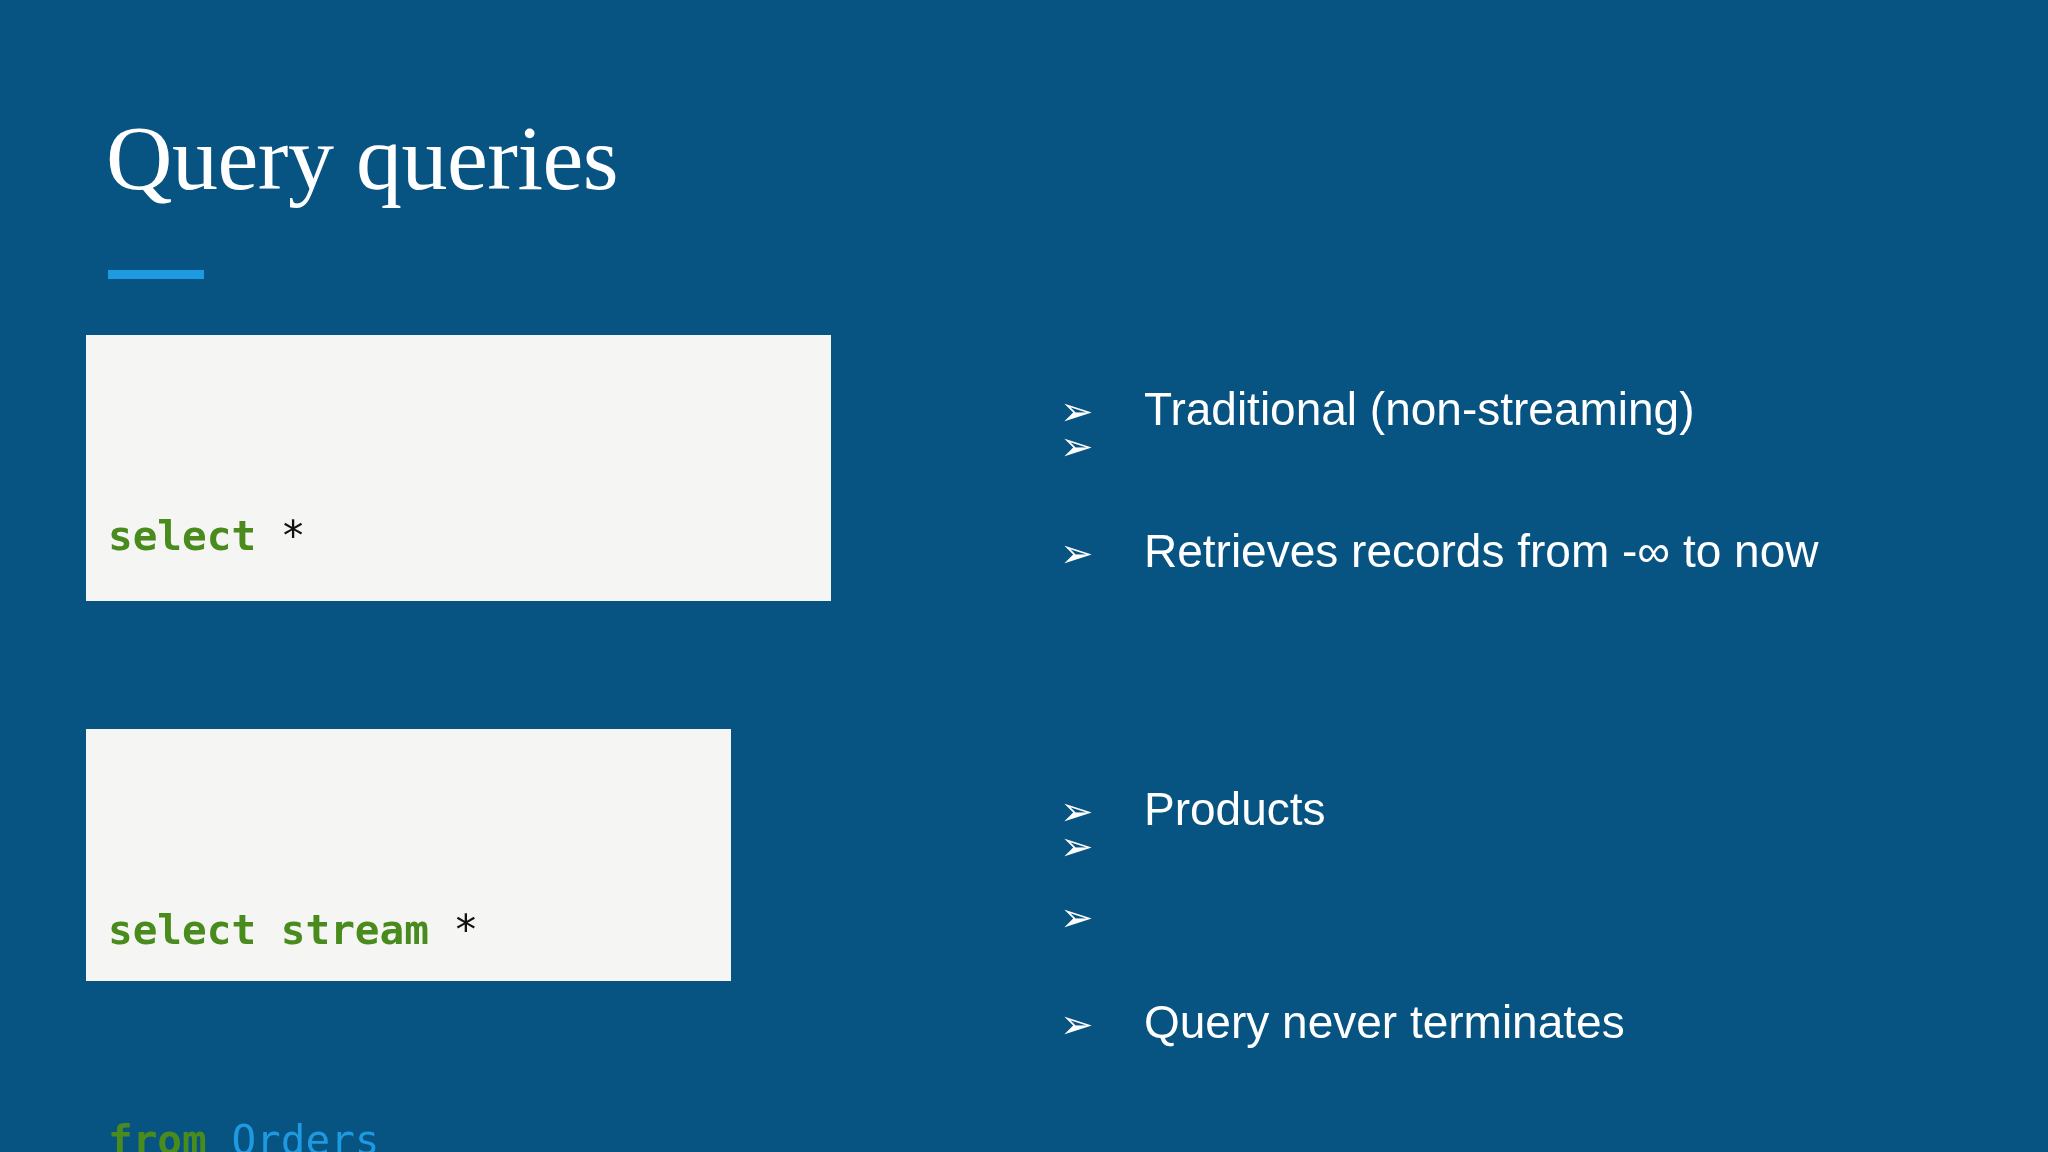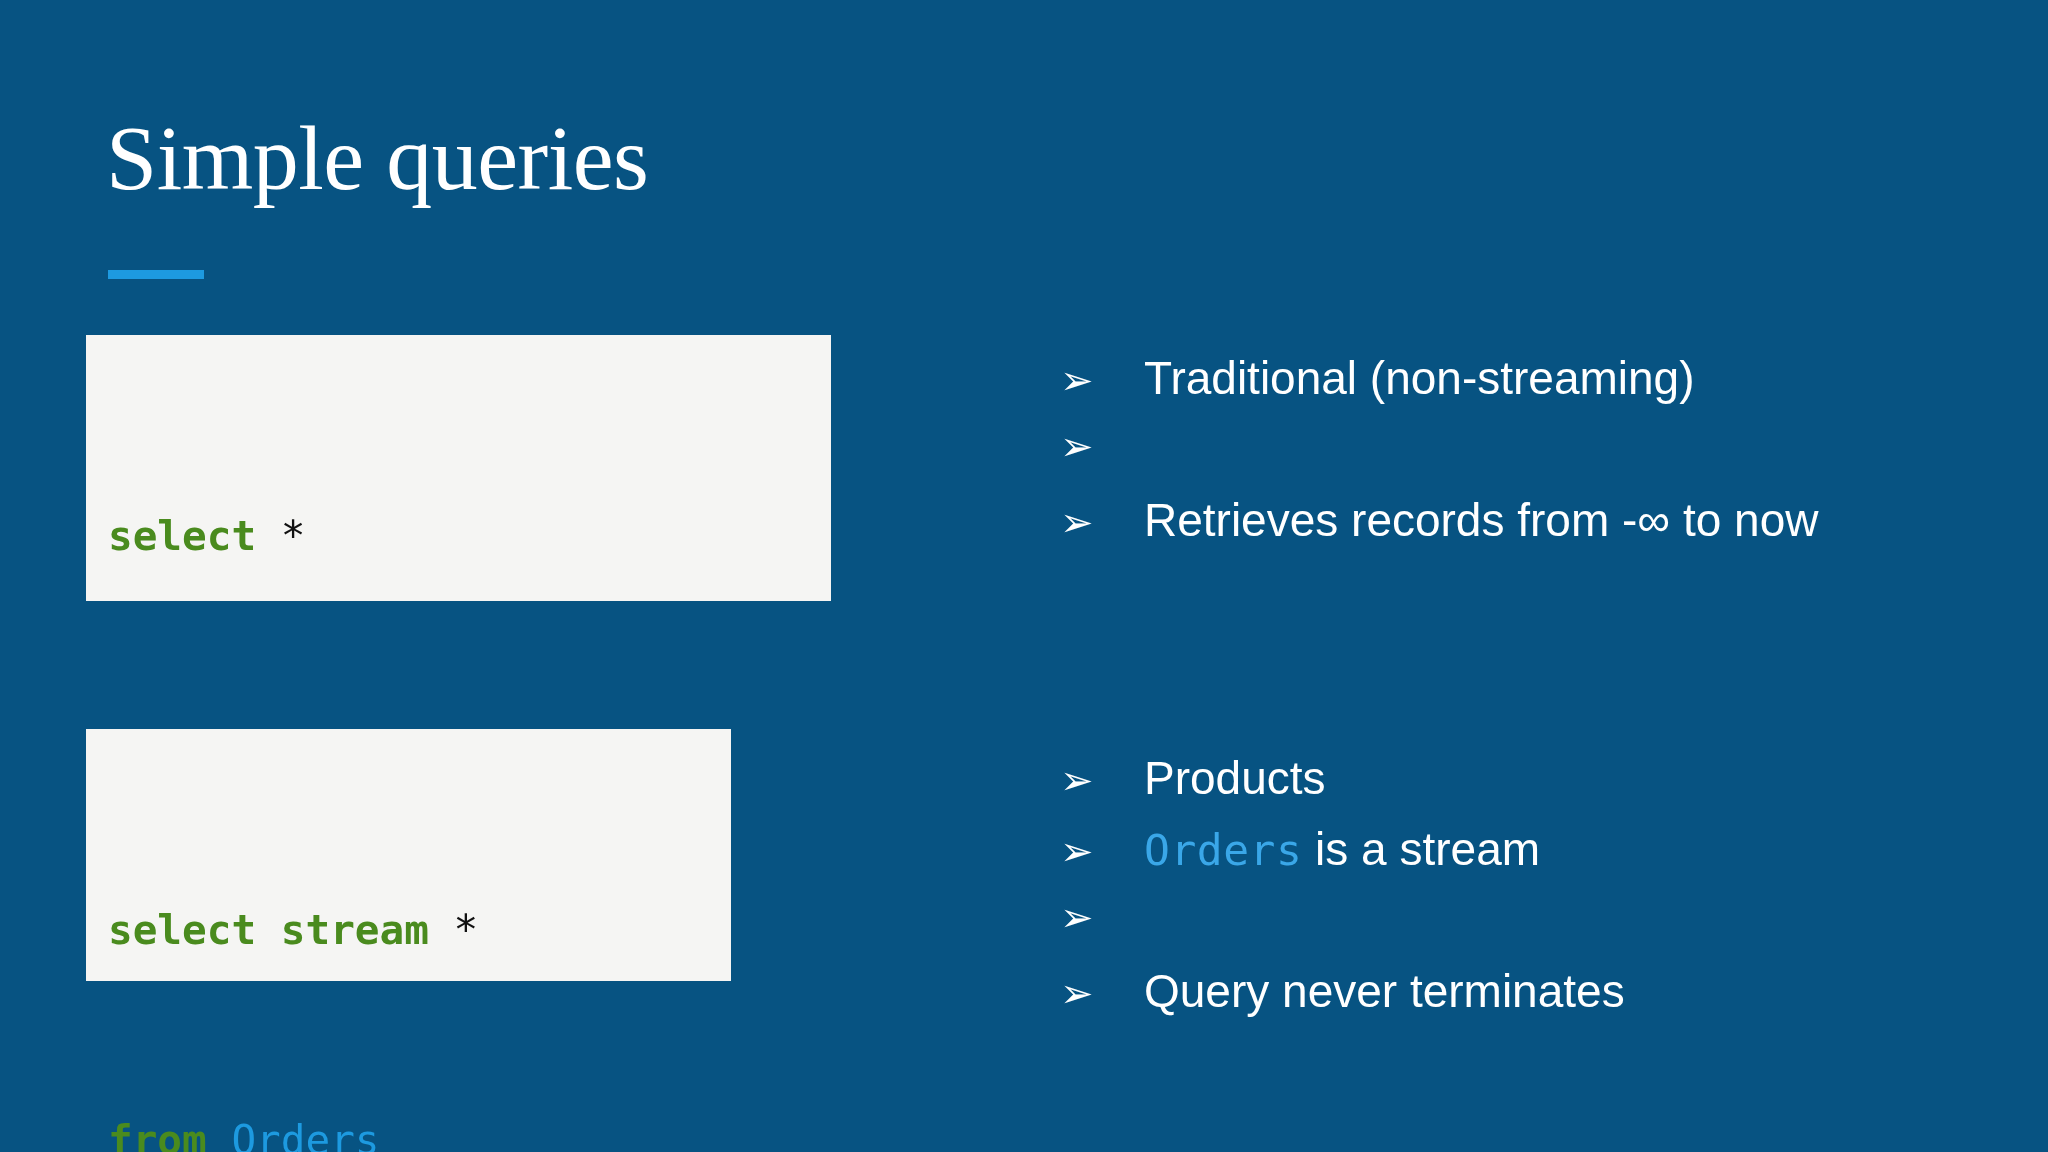--- a/index.html
+++ b/index.html
@@ -106,34 +106,35 @@
     width: 84px;
     font-size: 40px;
     color: #ffffff;
     line-height: 1;
   }
   .bullet-text {
     font-size: 46px;
     line-height: 1;
     color: #ffffff;
     white-space: nowrap;
+    margin-top: 31px;
   }
   .bullet-text .mono {
     font-family: "DejaVu Sans Mono", "Liberation Mono", monospace;
     color: #3aa7e8;
     font-size: 43px;
     letter-spacing: 0.5px;
   }
 </style>
 </head>
 <body>
 
 <div class="slide">
 
-  <div class="title">Simple queries</div>
+  <div class="title">Query queries</div>
   <div class="accent-bar"></div>
 
   <div class="code-block" id="code-block-1">
     <span class="code-line"><span class="kw">select</span><span class="star"> </span><span class="star">*</span></span>
     <span class="code-line"><span class="kw">from</span><span> </span><span class="ident">Products</span></span>
     <span class="code-line"><span class="kw">where</span><span> </span><span class="ident">unitPrice</span><span> </span><span class="op">&lt;</span><span> </span><span class="num">20</span></span>
   </div>
 
   <div class="code-block" id="code-block-2">
     <span class="code-line"><span class="kw">select stream</span><span> </span><span class="star">*</span></span>
@@ -155,21 +156,20 @@
     </div>
   </div>
 
   <div class="bullets" id="bullets-2">
     <div class="bullet-row">
       <span class="bullet-marker">➢</span>
       <span class="bullet-text"><span class="mono"></span><span>Products</span></span>
     </div>
     <div class="bullet-row">
       <span class="bullet-marker">➢</span>
-      <span class="bullet-text"><span class="mono">Orders</span><span> is a stream</span></span>
     </div>
     <div class="bullet-row">
       <span class="bullet-marker">➢</span>
     </div>
     <div class="bullet-row">
       <span class="bullet-marker">➢</span>
       <span class="bullet-text"><span class="mono"></span><span>Query never terminates</span></span>
     </div>
   </div>
 

